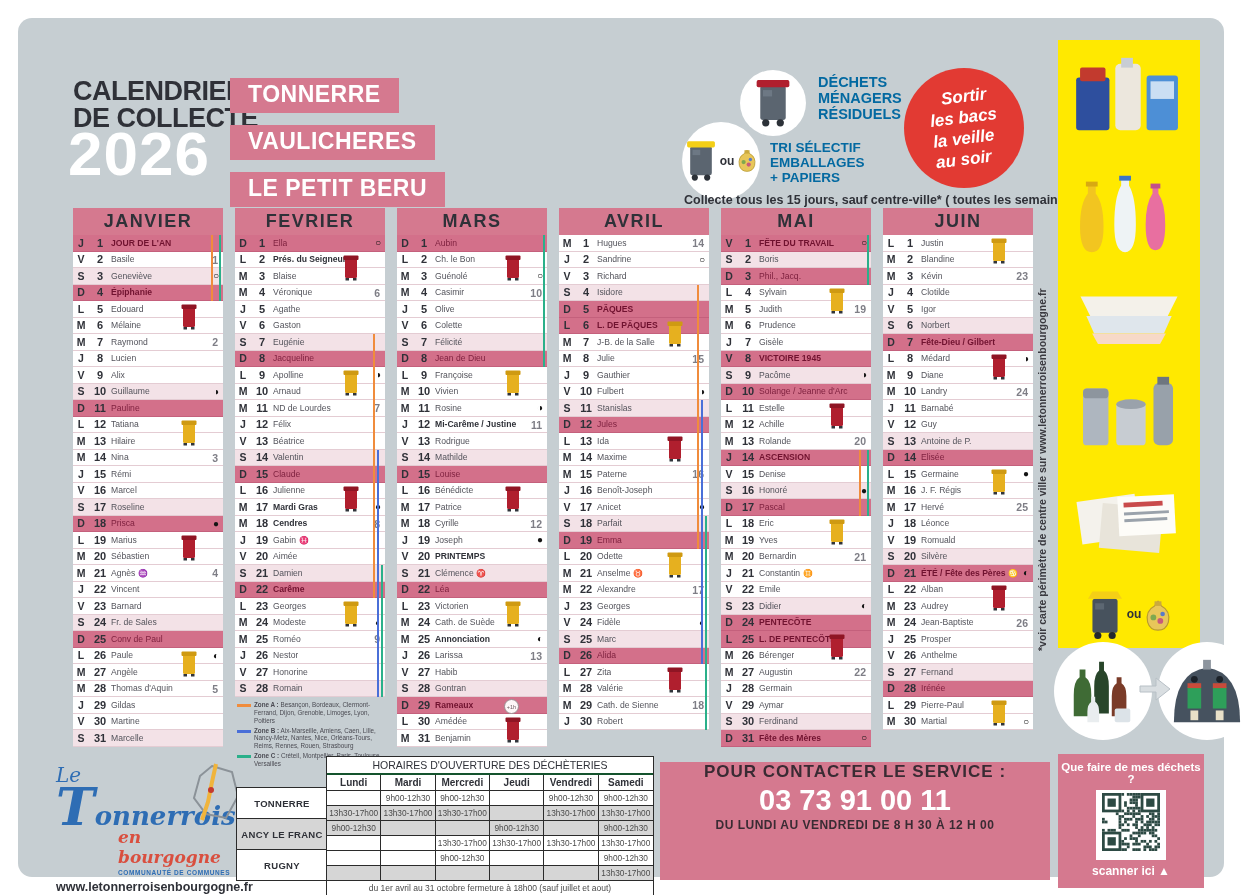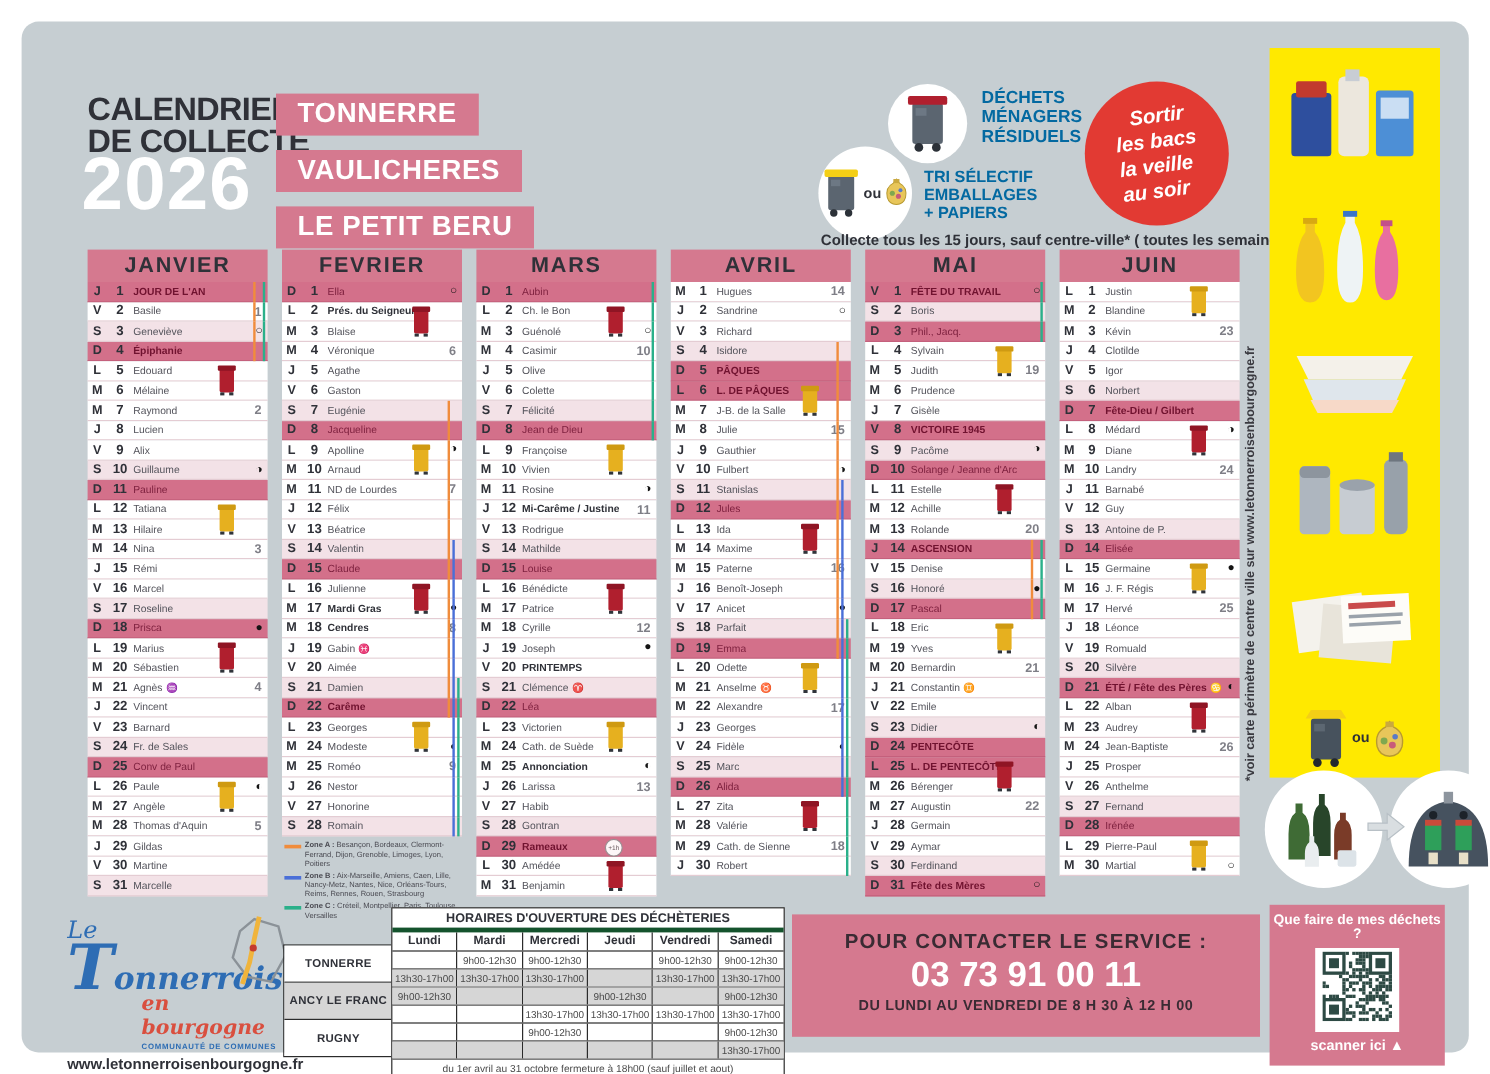--- a/index.html
+++ b/index.html
@@ -72,35 +72,35 @@
   .logo-url{font-size:12.5px;font-weight:800;color:#2f3138;margin-top:4px;}
   .logo-map{position:absolute;right:-6px;top:-4px;}
 
   .dtable{position:absolute;left:218px;top:738px;width:416px;}
   .dtable-sites{position:absolute;left:0;top:31px;width:90px;border:1.5px solid #2b2b2b;}
   .site-cell{height:30px;display:flex;align-items:center;justify-content:center;font-size:9.5px;font-weight:800;color:#2f3138;
     border-bottom:1px solid #2b2b2b;background:#fff;letter-spacing:.3px;}
   .site-cell:last-child{border-bottom:none;}
   .site-cell.shade{background:#d6d6d6;}
   .dtable-grid{position:absolute;left:90px;top:0;width:326px;border:1.5px solid #2b2b2b;background:#fff;}
-  .dt-title{height:16px;display:flex;align-items:center;justify-content:center;font-size:10.5px;font-weight:700;color:#2f3138;
-    border-bottom:4px solid #14532d;}
+  .dt-title{height:16px;display:flex;align-items:center;justify-content:center;font-size:10.5px;font-weight:400;color:#2f3138;
+    border-bottom:2px solid #14532d;}
   .dt-days{display:grid;grid-template-columns:repeat(6,1fr);border-bottom:1px solid #2b2b2b;}
   .dt-days div{height:15px;font-size:10px;font-weight:800;color:#2f3138;display:flex;align-items:center;justify-content:center;
     border-right:1px solid #2b2b2b;}
   .dt-days div:last-child{border-right:none;}
   .dt-row{display:grid;grid-template-columns:repeat(6,1fr);border-bottom:1px solid #2b2b2b;}
   .dt-row div{height:14px;font-size:8.3px;color:#4a4a4a;display:flex;align-items:center;justify-content:center;
     border-right:1px solid #2b2b2b;font-stretch:condensed;}
   .dt-row div:last-child{border-right:none;}
   .dt-row.shade div{background:#d6d6d6;}
   .dt-footer{height:14px;display:flex;align-items:center;justify-content:center;font-size:8.5px;color:#4a4a4a;}
 
-  .contact{position:absolute;left:642px;top:744px;width:390px;height:102px;background:#d5798f;color:#fff;text-align:center;
-    box-sizing:border-box;padding-top:13px;}
+  .contact{position:absolute;left:642px;top:744px;width:390px;height:118px;background:#d5798f;color:#fff;text-align:center;
+    box-sizing:border-box;}
   .contact-heading{font-size:17px;font-weight:800;color:#3a2b33;letter-spacing:1px;}
   .contact-phone{font-size:29px;font-weight:800;color:#fff;margin-top:2px;}
   .contact-hours{font-size:12px;font-weight:800;color:#3a2b33;letter-spacing:.5px;margin-top:1px;}
   .contact-email{font-size:21px;font-weight:800;color:#fff;margin-top:3px;}
 
   .qr-block{position:absolute;left:1040px;top:736px;width:146px;height:134px;background:#d5798f;text-align:center;box-sizing:border-box;padding-top:7px;}
   .qr-title{font-size:11.5px;font-weight:800;color:#fff;}
   .qr-box{width:64px;height:64px;background:#fff;margin:5px auto 4px auto;padding:3px;}
   .qr-caption{font-size:12px;font-weight:800;color:#fff;}
 </style>

